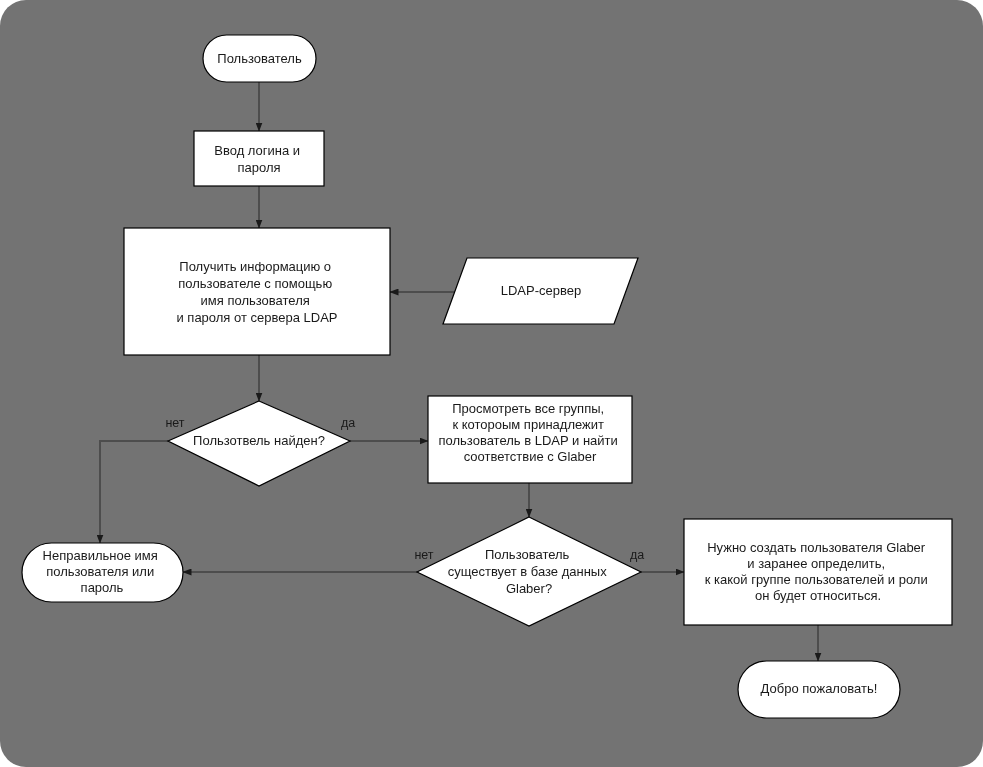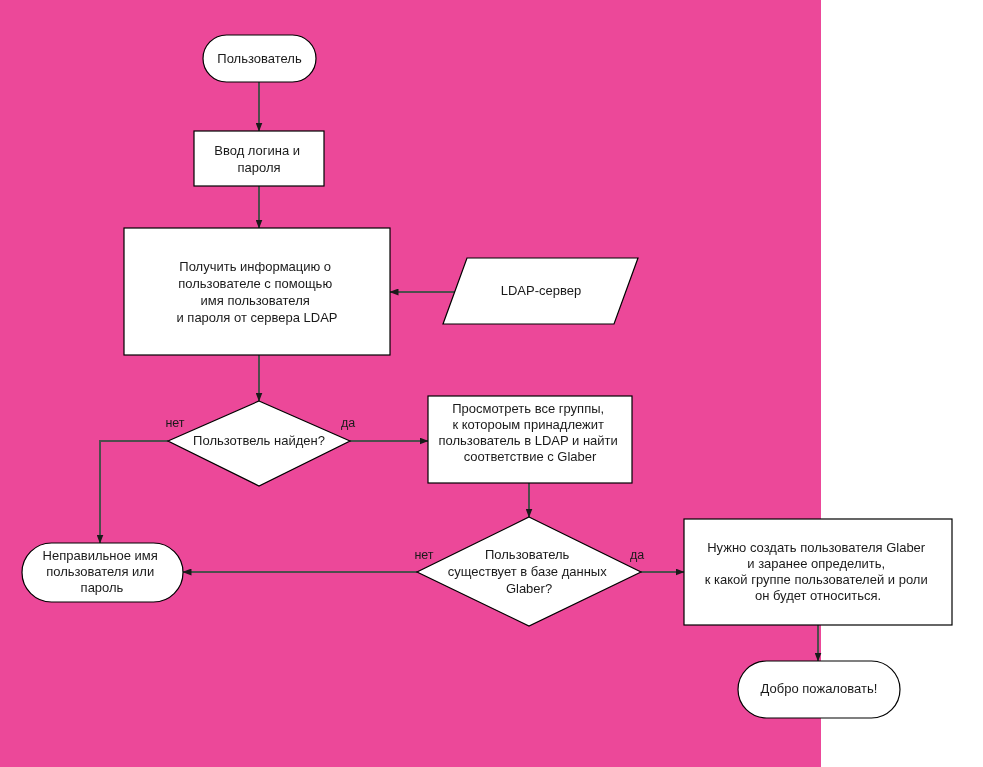--- a/index.html
+++ b/index.html
@@ -8,23 +8,24 @@
     background: #ffffff;
   }
   body {
     width: 983px;
     height: 767px;
     font-family: "Liberation Sans", sans-serif;
     overflow: hidden;
   }
   #flowchart-canvas {
     position: relative;
-    width: 821px;
+    width: 983px;
     height: 767px;
-    background: #ec4899;
+    background: #737373;
+    border-radius: 26px;
   }
   svg.chart-svg {
     display: block;
     width: 983px;
     height: 767px;
   }
   .node-shape {
     fill: #ffffff;
     stroke: #000000;
     stroke-width: 1.2;

